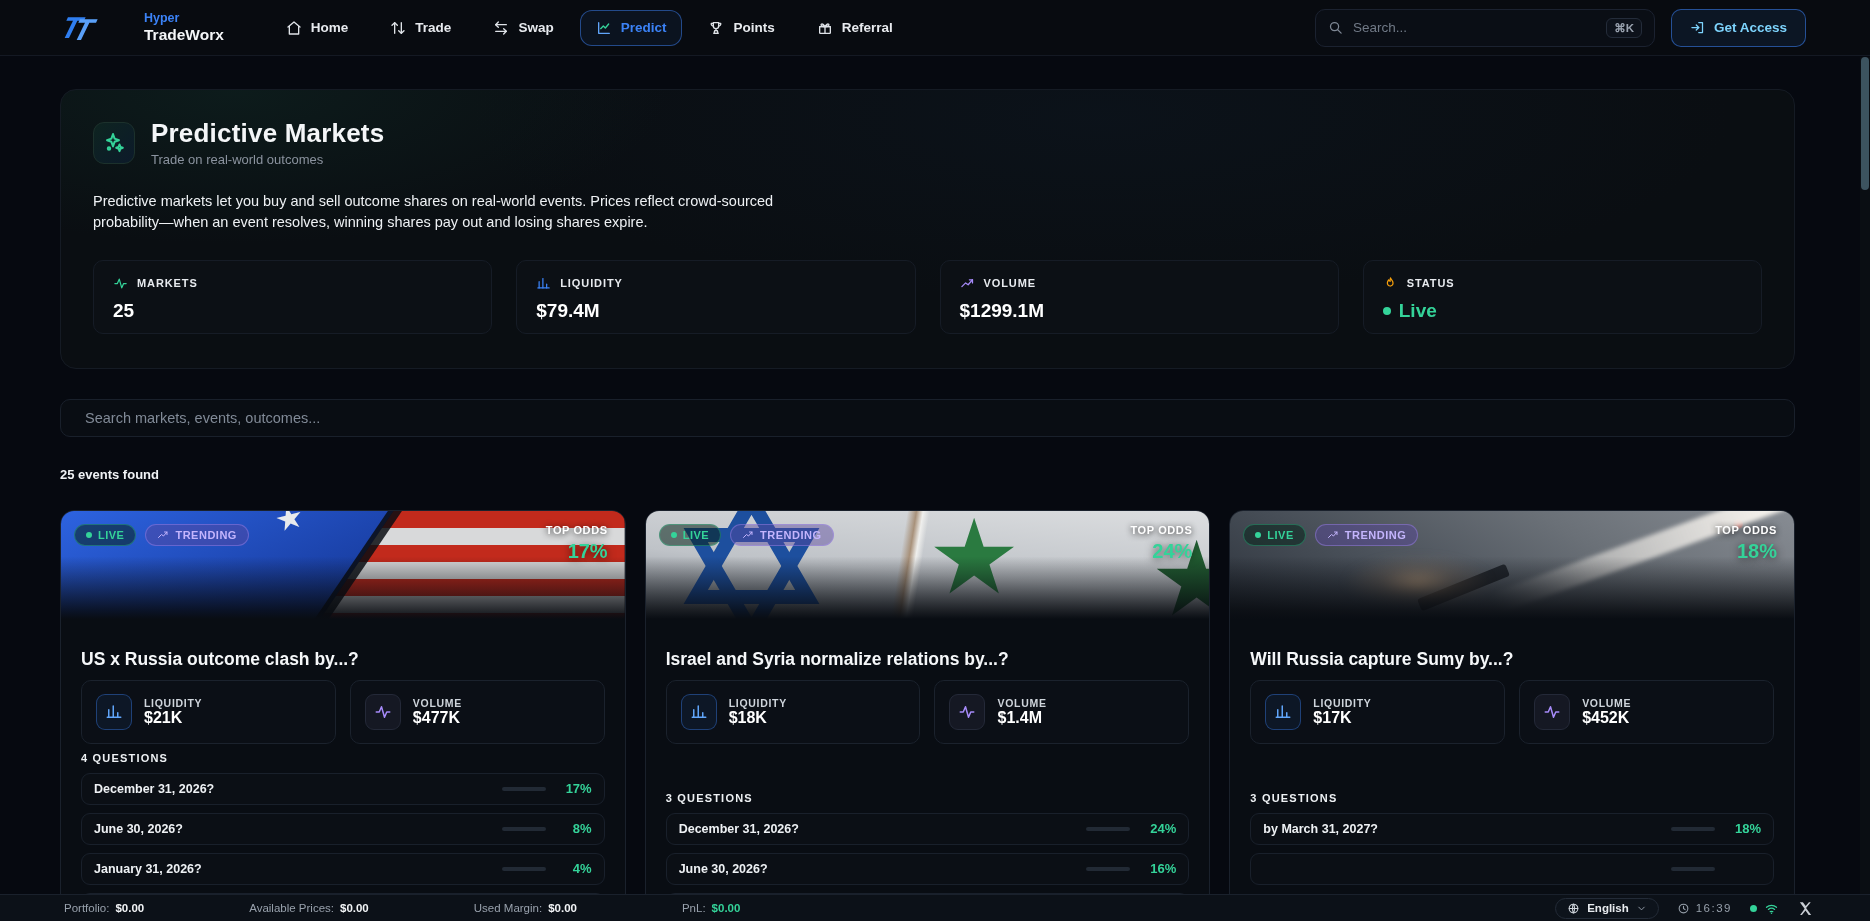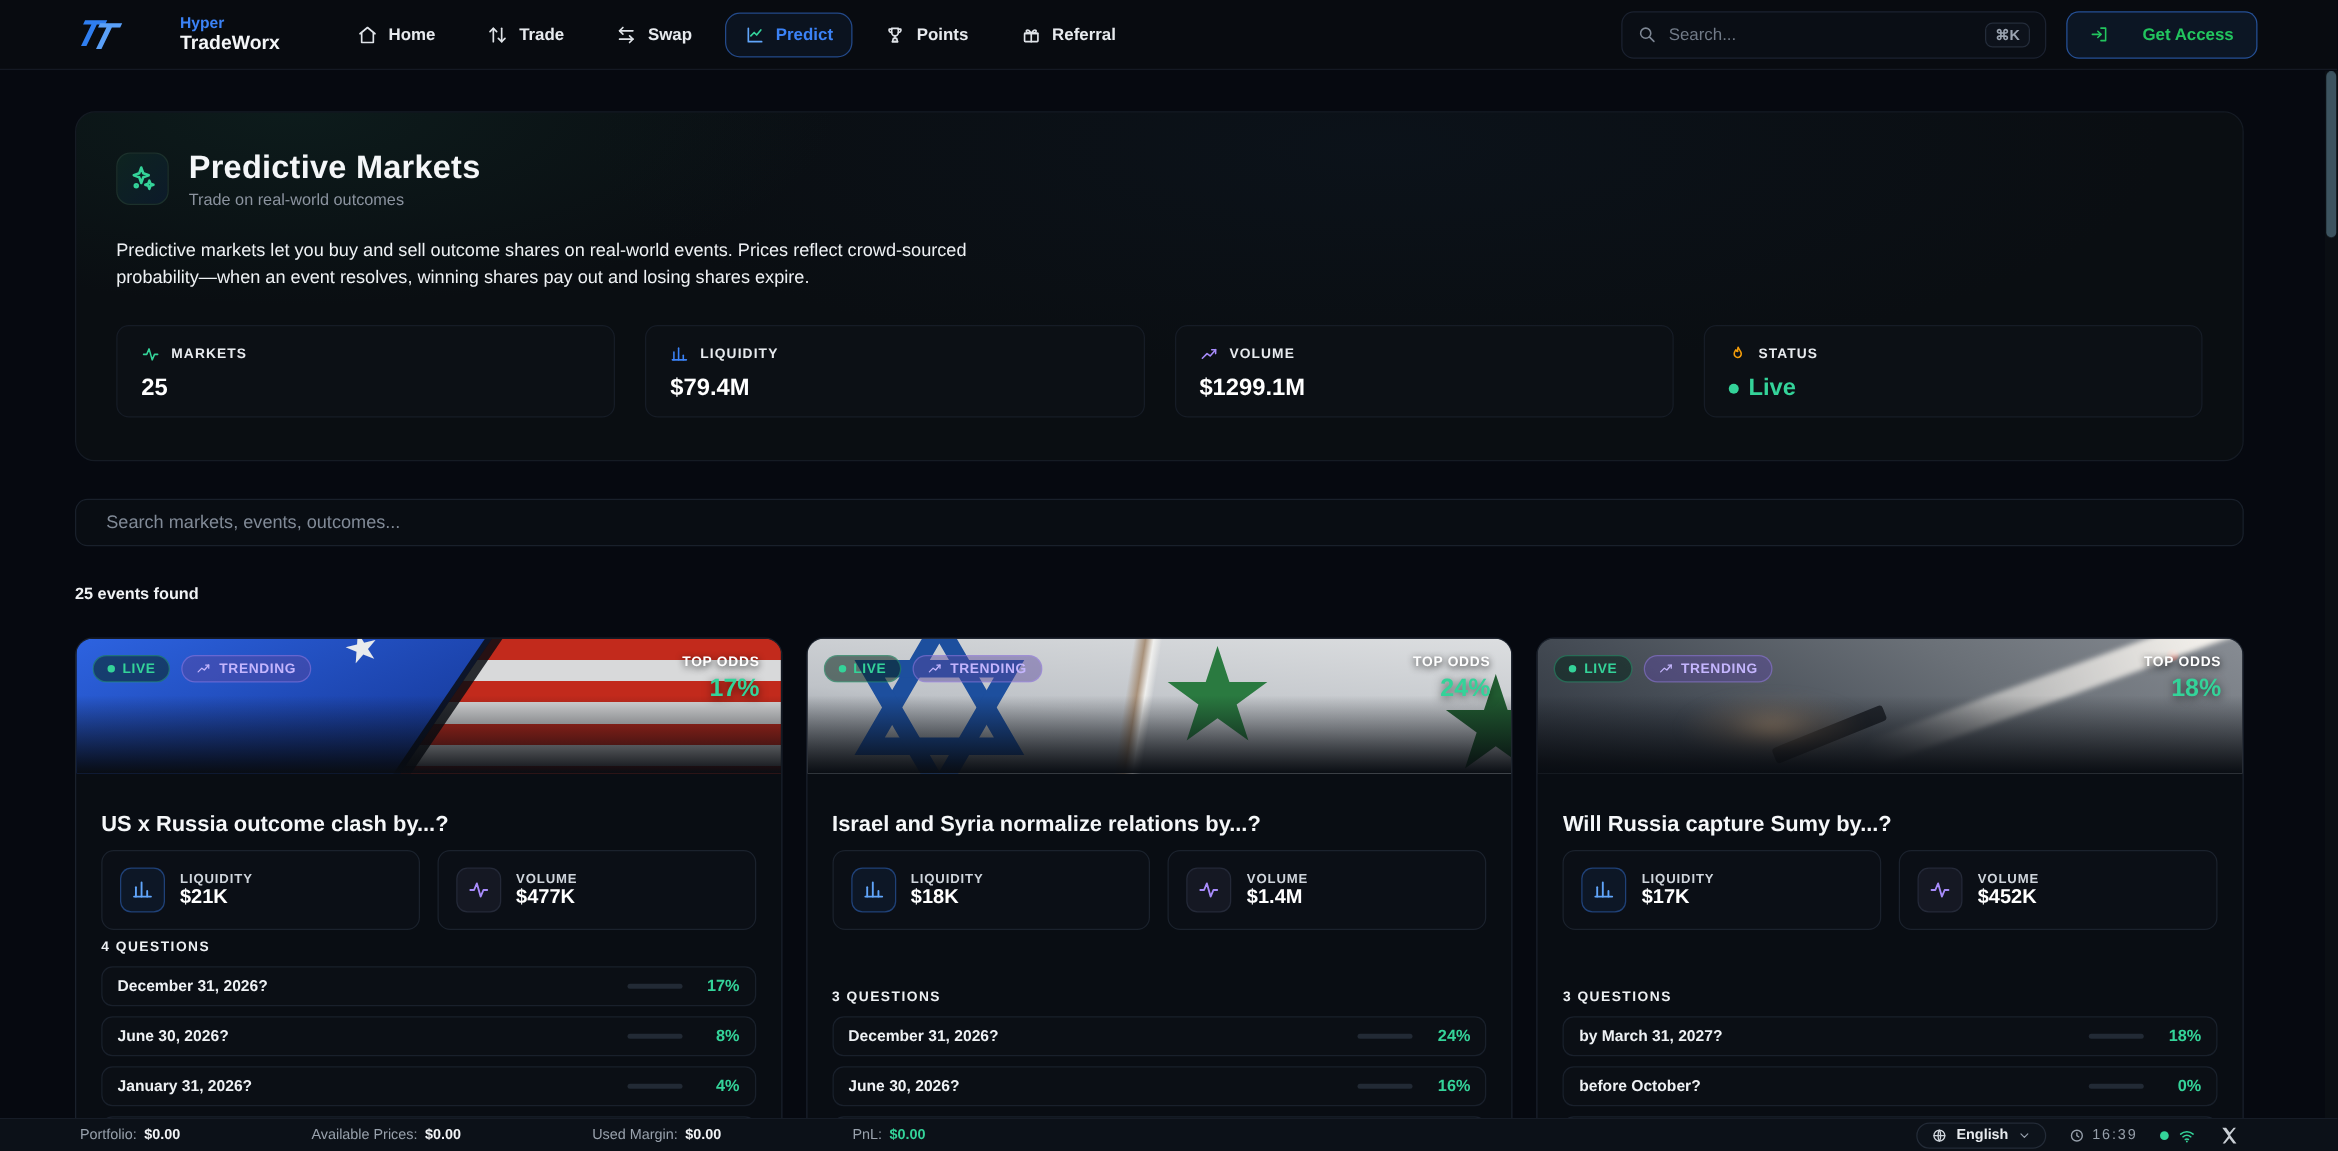--- a/index.html
+++ b/index.html
@@ -53,22 +53,22 @@
     color:#cfd5dc; font-size:13.5px; font-family:inherit;
   }
   .nav-search input::placeholder { color:#717a87; }
   .kbd {
     border:1px solid #242c3a; border-radius:6px; padding:2px 7px;
     font-size:11.5px; color:#9aa3b0; background:#0d121b; font-weight:600;
   }
   .get-access {
     height:38px; padding:0 18px; border-radius:10px; cursor:pointer;
     border:1px solid rgba(59,130,246,.55); background:rgba(59,130,246,.09);
-    color:#22c55e; font-weight:700; font-size:13.5px;
-    display:flex; align-items:center; gap:27px; font-family:inherit;
+    color:#7dd3fc; font-weight:700; font-size:13.5px;
+    display:flex; align-items:center; gap:9px; font-family:inherit;
   }
   .get-access .ic { width:15px; height:15px; }
 
   
   .content { padding:0 75px 0 60px; }
   .hero {
     margin-top:33px; border-radius:16px; border:1px solid #151b24;
     background:
       radial-gradient(620px 220px at 10% 0%, rgba(20,62,52,.28), transparent 70%),
       radial-gradient(900px 260px at 60% 10%, rgba(14,26,40,.35), transparent 70%),
@@ -203,21 +203,21 @@
   }
   .q-text { flex:1; font-size:12.5px; font-weight:700; color:#eef1f4; white-space:nowrap; overflow:hidden; }
   .q-bar { width:44px; height:4px; border-radius:999px; background:#222a35; overflow:hidden; flex:0 0 auto; }
   .q-fill { height:100%; border-radius:999px; background:#34d399; }
   .q-pct { width:36px; text-align:right; font-size:13px; font-weight:800; color:#34d399; flex:0 0 auto; }
 
   
   .statusbar {
     position:fixed; left:0; right:0; bottom:0; height:27px; z-index:50;
     background:#0c1118; border-top:1px solid #1a212c;
-    display:flex; align-items:center; padding:0 78px 0 64px;
+    display:flex; align-items:center; padding:0 56px 0 64px;
   }
   .sb-item { display:flex; align-items:center; gap:6px; font-size:11.5px; margin-right:105px; }
   .sb-label { color:#98a1ac; }
   .sb-value { color:#f2f4f6; font-weight:700; }
   .sb-value.pos { color:#34d399; }
   .sb-right { margin-left:auto; display:flex; align-items:center; gap:18px; }
   .lang-pill {
     display:flex; align-items:center; gap:7px; cursor:pointer;
     border:1px solid #232b37; border-radius:999px; padding:3px 11px;
     color:#e8ebef; font-size:11.5px; font-weight:700; background:#0d131b;
@@ -650,25 +650,20 @@
         </div>
       </div>
       <div class="q-label" style="margin-top: 48px;">3 QUESTIONS</div>
       <div class="q-list">
             <div class="q-row">
     <span class="q-text">by March 31, 2027?</span>
     <span class="q-bar"><span class="q-fill" style="width: 18%; min-width: 4px;"></span></span>
     <span class="q-pct">18%</span>
   </div>
             <div class="q-row">
-    <span class="q-text">before October?</span>
-    <span class="q-bar"><span class="q-fill" style="width: 0%;"></span></span>
-    <span class="q-pct">0%</span>
-  </div>
-            <div class="q-row">
     <span class="q-text"></span>
     <span class="q-bar"><span class="q-fill" style="width: 0%;"></span></span>
     <span class="q-pct"></span>
   </div>
           </div>
     </div>
   </article>
     </div>
 </main>
 

